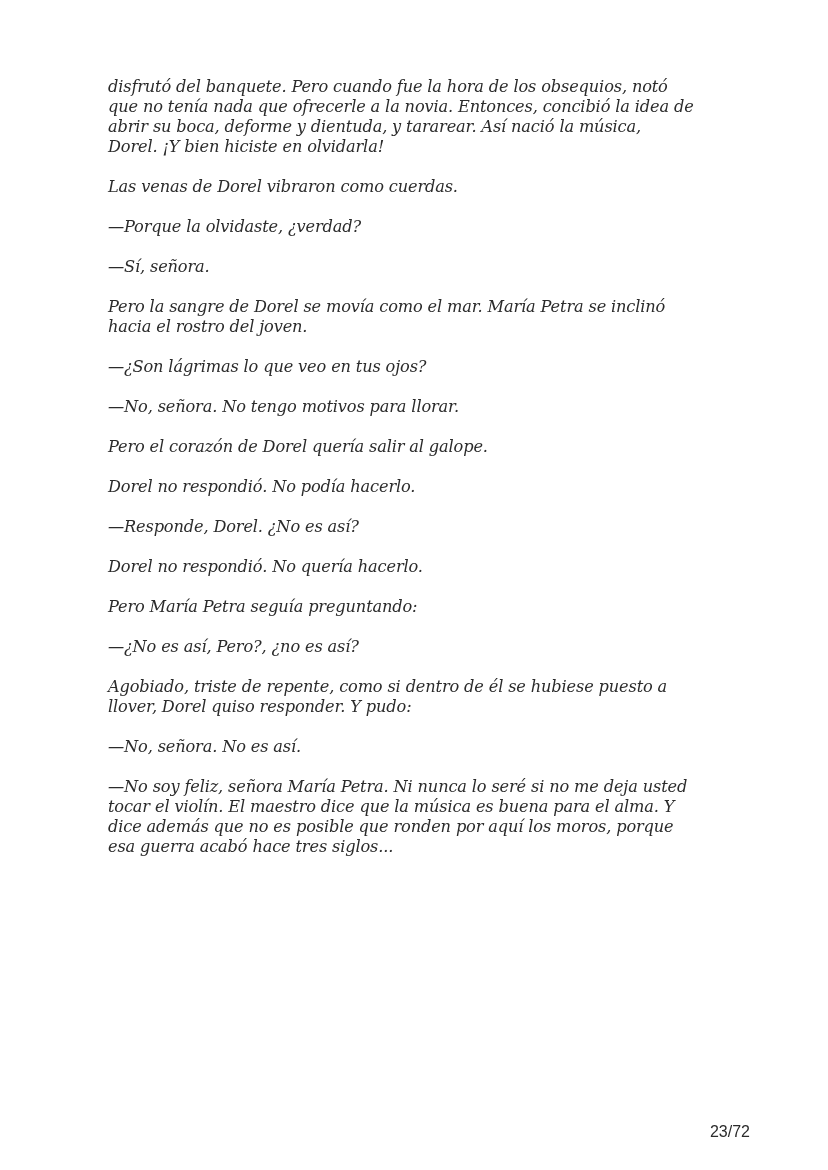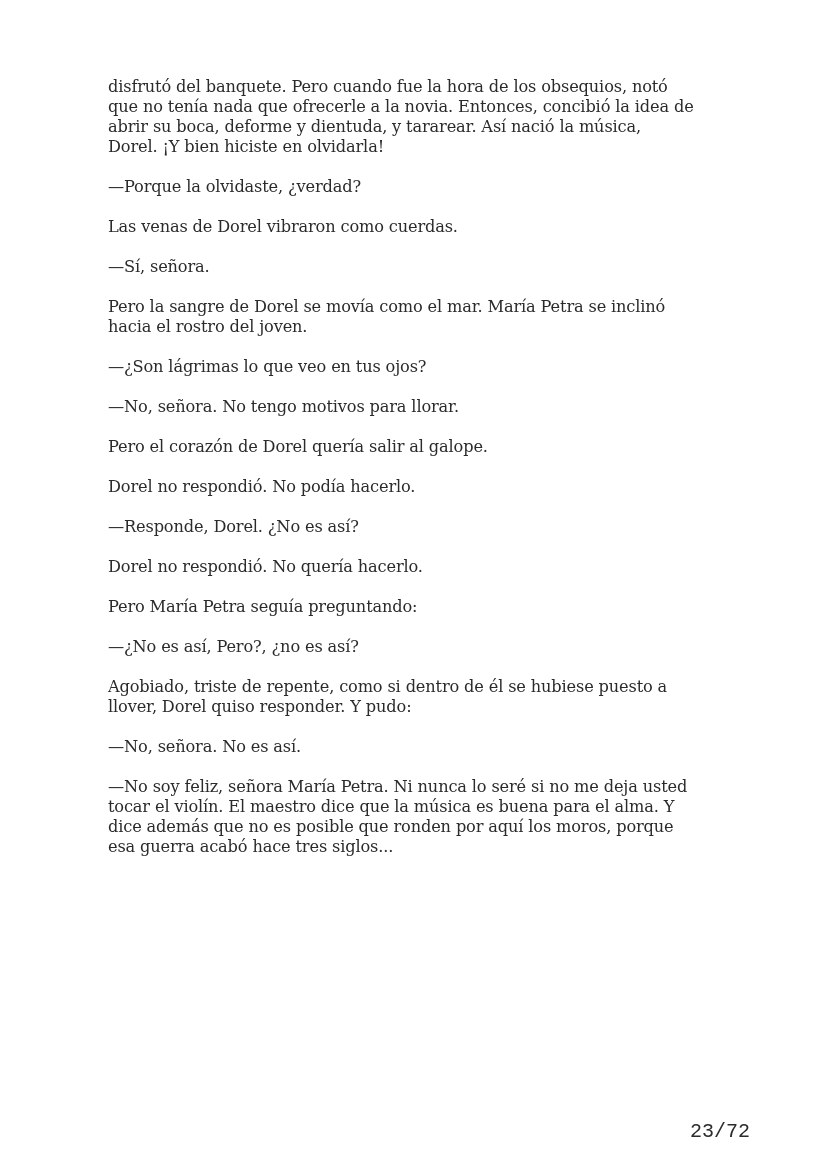--- a/index.html
+++ b/index.html
@@ -24,46 +24,47 @@
     .text-body {
       position: absolute;
       left: 108px;
       top: 77px;
       width: 625px;
       font-family: "DejaVu Serif", serif;
       font-size: 16.2px;
       line-height: 20px;
       color: #2b2b2b;
       letter-spacing: -0.15px;
+      font-style: italic;
     }
     .para {
       margin: 0 0 20px 0;
       white-space: pre-line;
     }
     .page-number {
       position: absolute;
       right: 78px;
       top: 1122px;
-      font-family: Liberation Mono, monospace;
-      font-size: 20px;
+      font-family: Liberation Sans, sans-serif;
+      font-size: 16px;
       line-height: 20px;
       color: #2b2b2b;
     }
   </style>
 </head>
 <body>
 
 <div class="page">
   <div class="text-body">
     <p class="para">disfrutó del banquete. Pero cuando fue la hora de los obsequios, notó
 que no tenía nada que ofrecerle a la novia. Entonces, concibió la idea de
 abrir su boca, deforme y dientuda, y tararear. Así nació la música,
 Dorel. ¡Y bien hiciste en olvidarla!</p>
+    <p class="para">Las venas de Dorel vibraron como cuerdas.</p>
     <p class="para">—Porque la olvidaste, ¿verdad?</p>
-    <p class="para">Las venas de Dorel vibraron como cuerdas.</p>
     <p class="para">—Sí, señora.</p>
     <p class="para">Pero la sangre de Dorel se movía como el mar. María Petra se inclinó
 hacia el rostro del joven.</p>
     <p class="para">—¿Son lágrimas lo que veo en tus ojos?</p>
     <p class="para">—No, señora. No tengo motivos para llorar.</p>
     <p class="para">Pero el corazón de Dorel quería salir al galope.</p>
     <p class="para">Dorel no respondió. No podía hacerlo.</p>
     <p class="para">—Responde, Dorel. ¿No es así?</p>
     <p class="para">Dorel no respondió. No quería hacerlo.</p>
     <p class="para">Pero María Petra seguía preguntando:</p>

